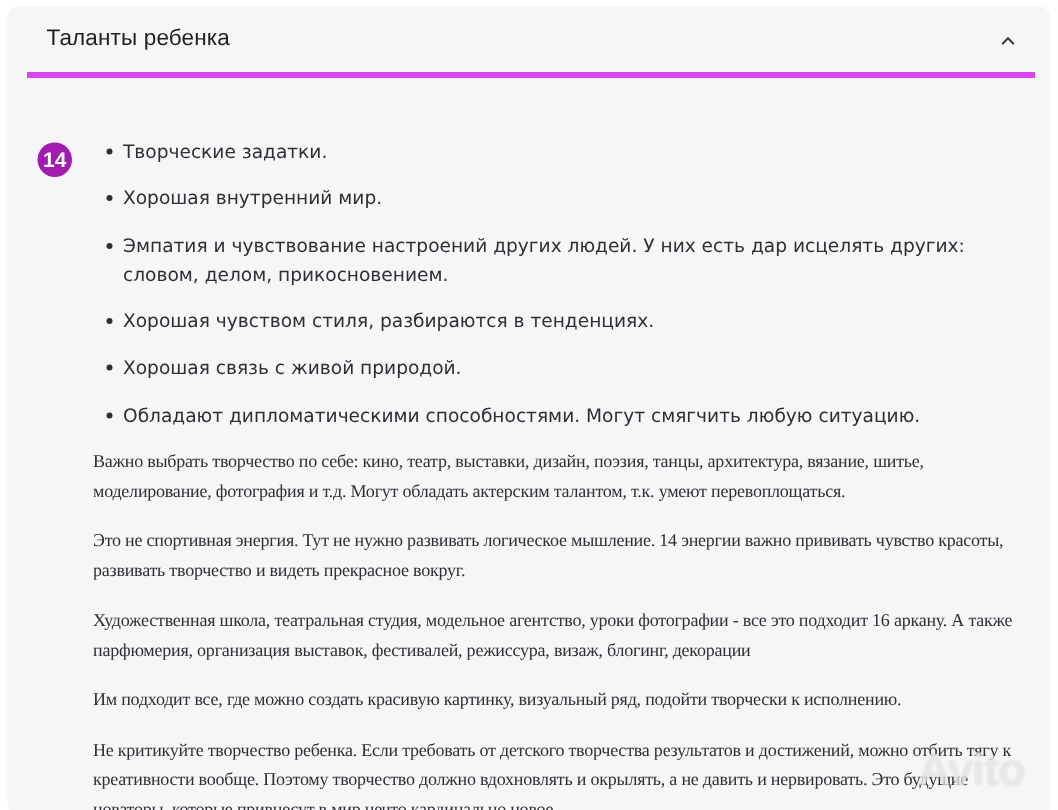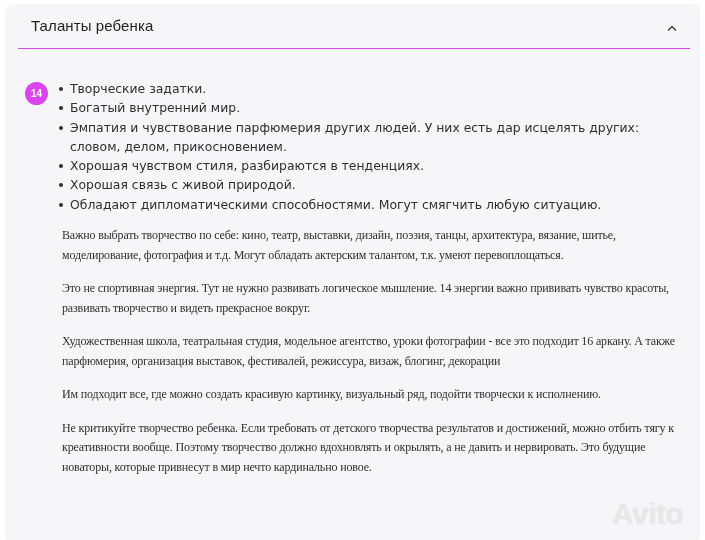--- a/index.html
+++ b/index.html
@@ -18,21 +18,21 @@
       height: 540px;
       background: #f6f6f8;
       border-radius: 8px;
     }
     .header {
       position: absolute;
       left: 13px;
       top: 0;
       width: 672px;
       height: 44px;
-      border-bottom: 1px solid #d946ef;
+      border-bottom: 4px solid #d946ef;
     }
     .title {
       position: absolute;
       left: 13px;
       top: 13px;
       font-family: "Liberation Sans", sans-serif;
       font-size: 15px;
       color: #1f1f22;
       letter-spacing: 0.1px;
     }
@@ -40,50 +40,50 @@
       position: absolute;
       right: 12px;
       top: 16px;
       width: 12px;
       height: 12px;
       cursor: pointer;
     }
     .badge {
       position: absolute;
       left: 20px;
-      top: 78px;
+      top: 91px;
       width: 23px;
       height: 23px;
       border-radius: 50%;
-      background: #d946ef;
+      background: #a21caf;
       color: #ffffff;
       font-family: "Liberation Sans", sans-serif;
       font-weight: bold;
-      font-size: 10px;
+      font-size: 14px;
       line-height: 23px;
       text-align: center;
     }
     .content {
       position: absolute;
       left: 52px;
       top: 75px;
       width: 630px;
       font-family: "DejaVu Sans", sans-serif;
       font-size: 12.4px;
       color: #2f2f33;
       line-height: 19.3px;
     }
     ul.traits {
       margin: 0;
       padding: 0 0 0 13px;
       list-style: none;
     }
     ul.traits li {
       position: relative;
-      margin: 0;
+      margin: 12px;
       padding: 0;
     }
     ul.traits li::before {
       content: "";
       position: absolute;
       left: -11px;
       top: 8px;
       width: 4px;
       height: 4px;
       border-radius: 50%;
@@ -123,22 +123,22 @@
         <polyline points="2.5,8 6,4.5 9.5,8" fill="none" stroke="#3a3a40" stroke-width="1.4" stroke-linecap="round" stroke-linejoin="round"></polyline>
       </svg>
     </span>
   </div>
 
   <div class="badge">14</div>
 
   <div class="content">
     <ul class="traits">
       <li>Творческие задатки.</li>
-      <li>Богатый внутренний мир.</li>
-      <li>Эмпатия и чувствование парфюмерия других людей. У них есть дар исцелять других: словом, делом, прикосновением.</li>
+      <li>Хорошая внутренний мир.</li>
+      <li>Эмпатия и чувствование настроений других людей. У них есть дар исцелять других: словом, делом, прикосновением.</li>
       <li>Хорошая чувством стиля, разбираются в тенденциях.</li>
       <li>Хорошая связь с живой природой.</li>
       <li>Обладают дипломатическими способностями. Могут смягчить любую ситуацию.</li>
     </ul>
     <p class="para first">Важно выбрать творчество по себе: кино, театр, выставки, дизайн, поэзия, танцы, архитектура, вязание, шитье, моделирование, фотография и т.д. Могут обладать актерским талантом, т.к. умеют перевоплощаться.</p>
     <p class="para">Это не спортивная энергия. Тут не нужно развивать логическое мышление. 14 энергии важно прививать чувство красоты, развивать творчество и видеть прекрасное вокруг.</p>
     <p class="para">Художественная школа, театральная студия, модельное агентство, уроки фотографии - все это подходит 16 аркану. А также парфюмерия, организация выставок, фестивалей, режиссура, визаж, блогинг, декорации</p>
     <p class="para">Им подходит все, где можно создать красивую картинку, визуальный ряд, подойти творчески к исполнению.</p>
     <p class="para">Не критикуйте творчество ребенка. Если требовать от детского творчества результатов и достижений, можно отбить тягу к креативности вообще. Поэтому творчество должно вдохновлять и окрылять, а не давить и нервировать. Это будущие новаторы, которые привнесут в мир нечто кардинально новое.</p>
   </div>

